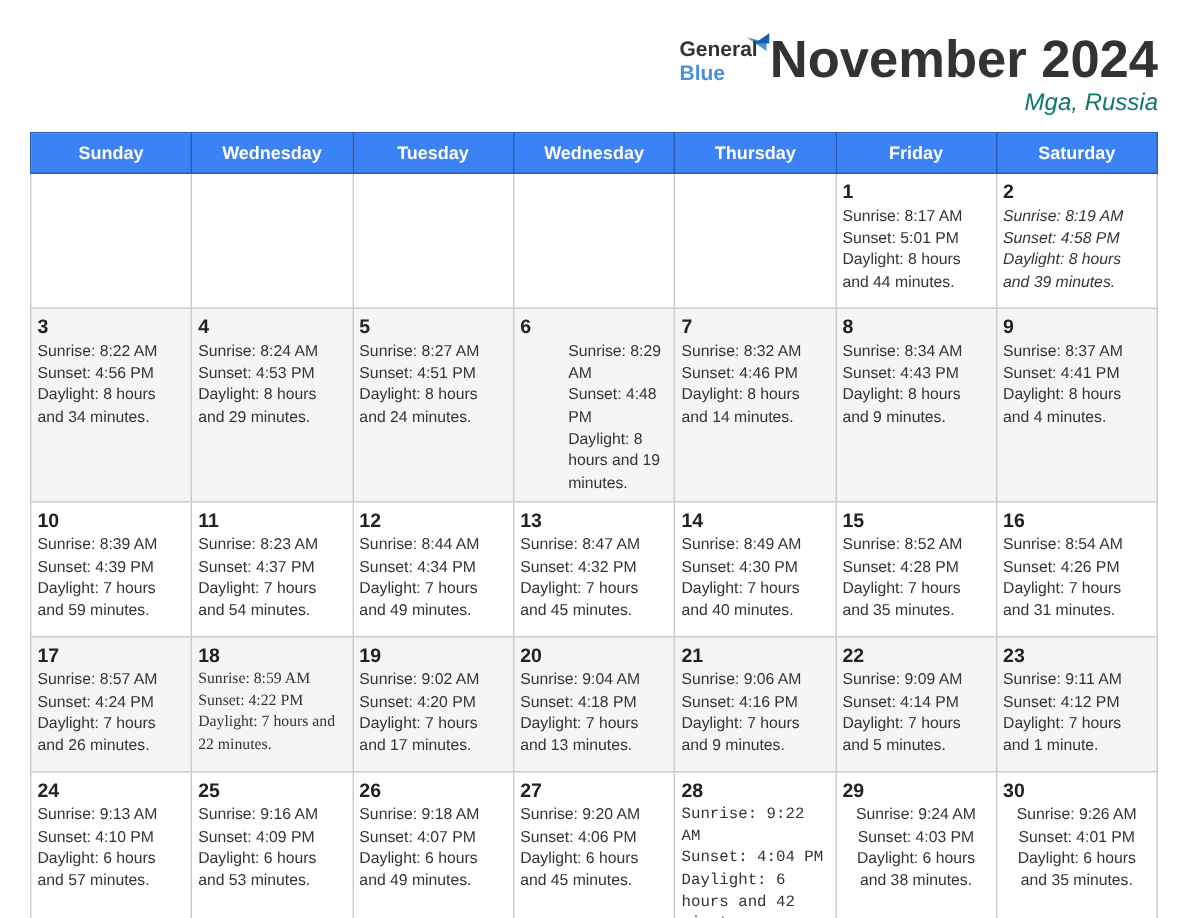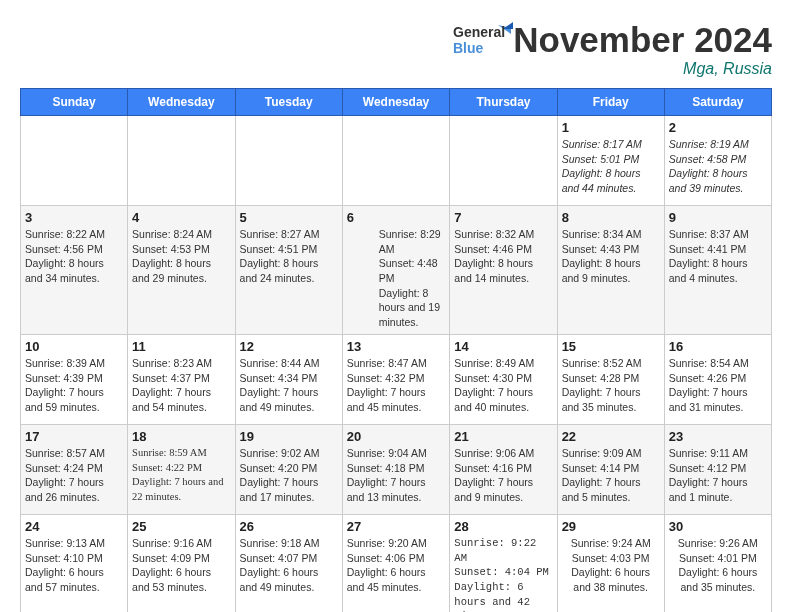--- a/index.html
+++ b/index.html
@@ -106,21 +106,21 @@
   </thead>
   <tbody id="calendar-body">
   <tr>
         <td class="empty-cell"></td>
         <td class="empty-cell"></td>
         <td class="empty-cell"></td>
         <td class="empty-cell"></td>
         <td class="empty-cell"></td>
         <td>
           <span class="day-num">1</span>
-          <div class="day-info" style="white-space: pre-line; font-style: italic;">Sunrise: 8:17 AM
+          <div class="day-info" style="white-space: pre-line;">Sunrise: 8:17 AM
 Sunset: 5:01 PM
 Daylight: 8 hours and 44 minutes.</div>
         </td>
         <td>
           <span class="day-num">2</span>
           <div class="day-info" style="white-space: pre-line; font-style: italic;">Sunrise: 8:19 AM
 Sunset: 4:58 PM
 Daylight: 8 hours and 39 minutes.</div>
         </td>
       </tr>

